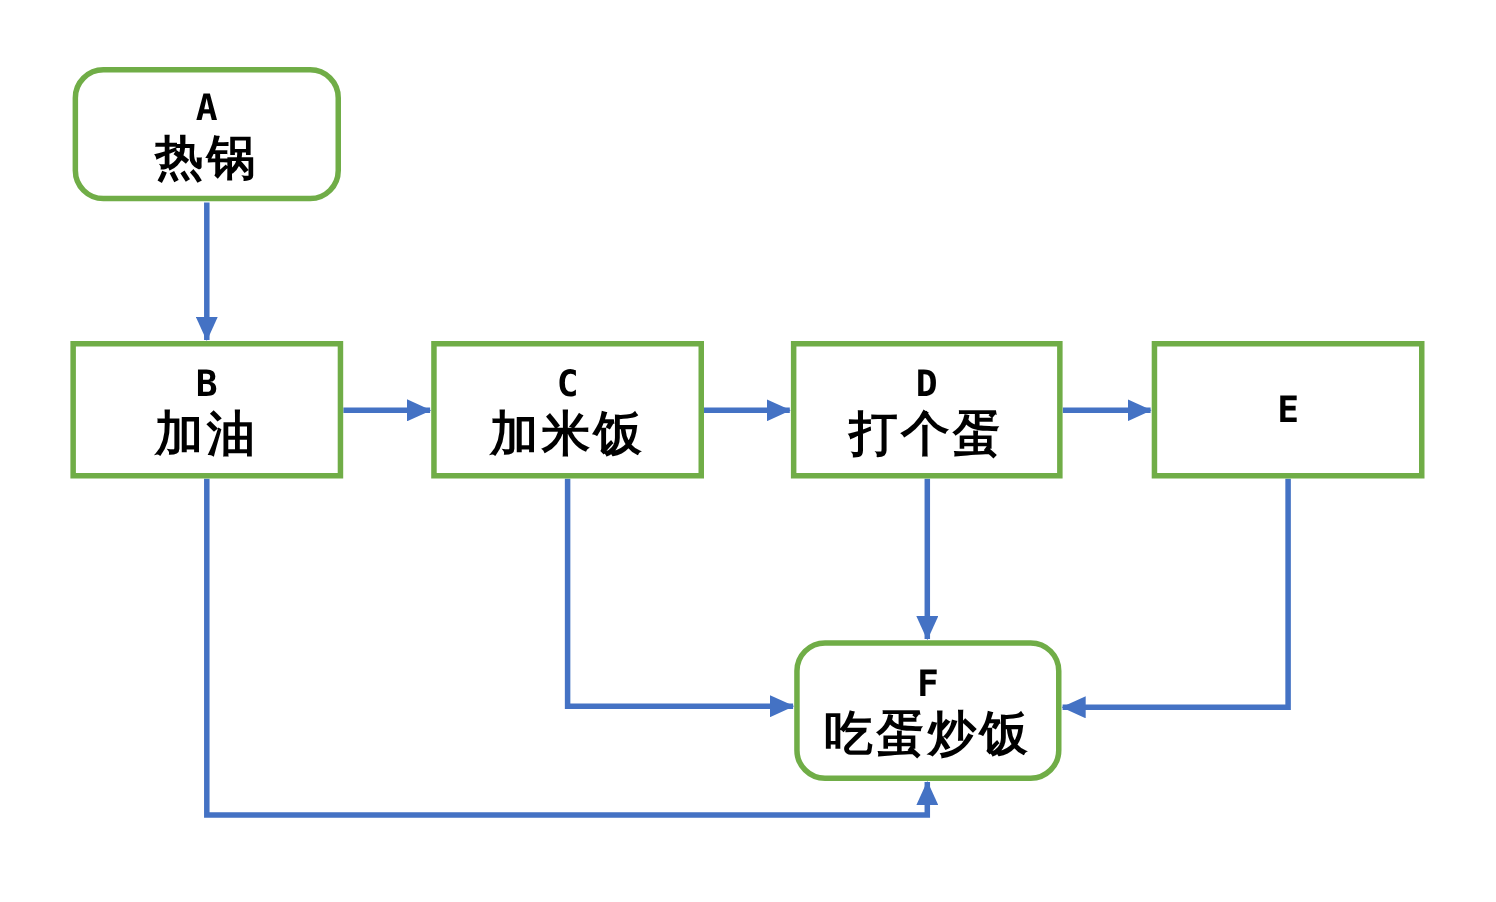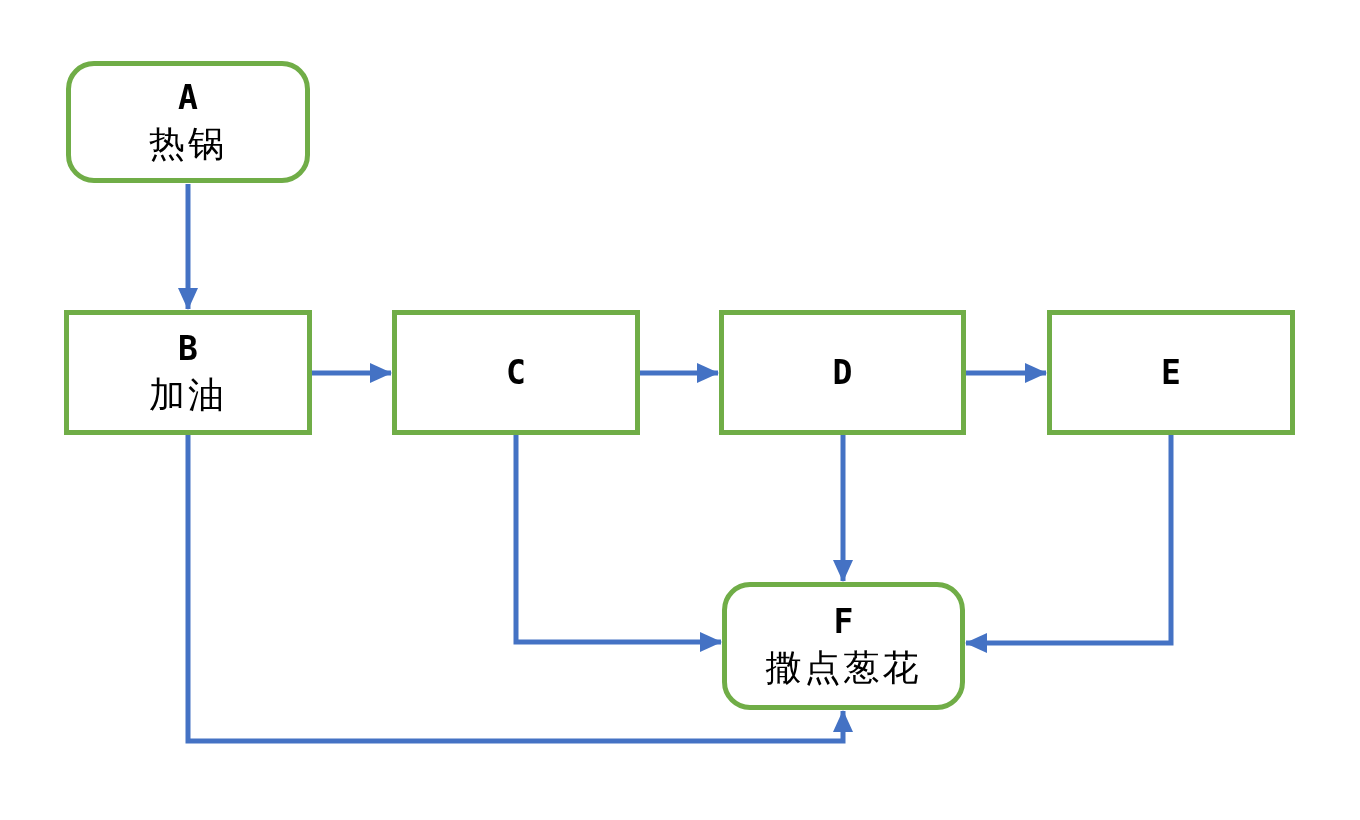--- a/index.html
+++ b/index.html
@@ -39,25 +39,25 @@
   .node.rounded {
     border-radius: 28px;
   }
   .node .letter {
     font-size: 33px;
     line-height: 44px;
     font-family: "DejaVu Sans Mono", "Liberation Mono", monospace;
     font-weight: 700;
   }
   .node .cn {
-    font-size: 36px;
+    font-size: 44px;
     line-height: 48px;
     letter-spacing: 3px;
     font-family: "DejaVu Serif", "Liberation Serif", serif;
-    font-weight: 400;
+    font-weight: 700;
   }
   
   #node-a { left: 66px;   top: 61px;  width: 244px; height: 122px; }
   #node-b { left: 64px;   top: 310px; width: 248px; height: 125px; }
   #node-c { left: 392px;  top: 310px; width: 248px; height: 125px; }
   #node-d { left: 719px;  top: 310px; width: 247px; height: 125px; }
   #node-e { left: 1047px; top: 310px; width: 248px; height: 125px; }
   #node-f { left: 722px;  top: 582px; width: 243px; height: 128px; }
 </style>
 </head>
@@ -88,28 +88,30 @@
     <span class="cn">热锅</span>
   </div>
 
   <div id="node-b" class="node">
     <span class="letter">B</span>
     <span class="cn">加油</span>
   </div>
 
   <div id="node-c" class="node">
     <span class="letter">C</span>
+    <span class="cn">加米饭</span>
   </div>
 
   <div id="node-d" class="node">
     <span class="letter">D</span>
+    <span class="cn">打个蛋</span>
   </div>
 
   <div id="node-e" class="node">
     <span class="letter">E</span>
   </div>
 
   <div id="node-f" class="node rounded">
     <span class="letter">F</span>
-    <span class="cn">撒点葱花</span>
+    <span class="cn">吃蛋炒饭</span>
   </div>
 
 </div>
 
 </body></html>

